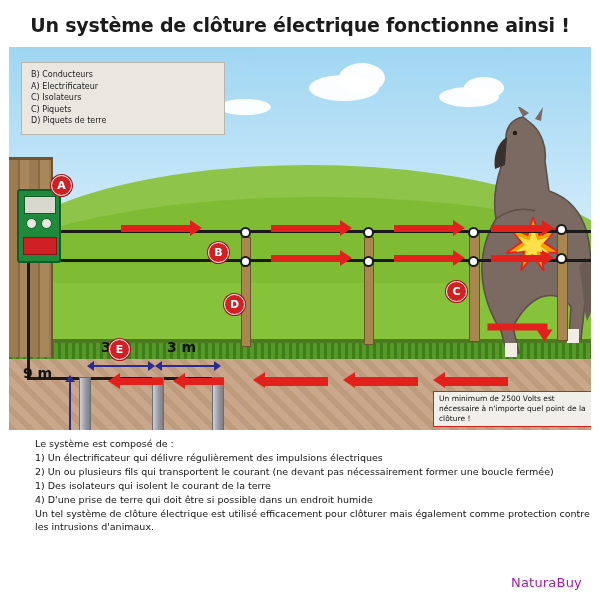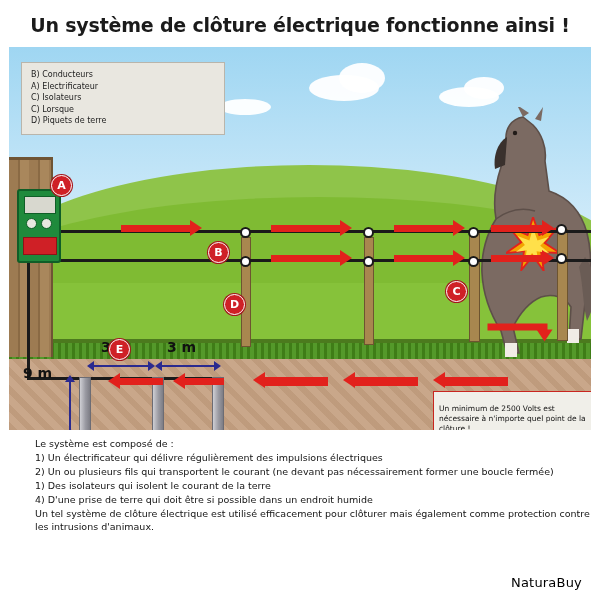--- a/index.html
+++ b/index.html
@@ -102,32 +102,32 @@
   .measv:before{content:"";position:absolute;top:-6px;left:-4px;border-left:5px solid transparent;border-right:5px solid transparent;border-bottom:7px solid #2a2a8f;}
   .measv:after{content:"";position:absolute;bottom:-6px;left:-4px;border-left:5px solid transparent;border-right:5px solid transparent;border-top:7px solid #2a2a8f;}
   .meas-label{position:absolute;font-weight:bold;font-size:14px;color:#111;}
 
   
   .spark{position:absolute;left:497px;top:170px;width:54px;height:54px;}
 
   
   .note{position:absolute;left:424px;top:344px;width:150px;
      background:#f0efe9;border:1px solid #c9251f;
-     padding:12px 5px;font-size:7.5px;line-height:10px;color:#111;}
+     padding:2px 5px;font-size:7.5px;line-height:10px;color:#111;}
 
   
   .body-text{
     position:absolute;left:35px;top:437px;width:566px;
     font-size:9.5px;line-height:13.4px;color:#141414;
   }
   .body-text p{margin:0 0 0.5px 0;}
 
   .brand{
     position:absolute;right:18px;bottom:10px;
-    font-size:13px;color:#000000;letter-spacing:0.2px;
+    font-size:13px;color:#a21caf;letter-spacing:0.2px;
   }
 </style>
 </head>
 <body>
 
 <div class="page">
 
   <div class="title">Un système de clôture électrique fonctionne ainsi !</div>
 
   <div class="scene">
@@ -223,21 +223,21 @@
     <div class="tag" style="left:42px;top:128px;">A</div>
     <div class="tag" style="left:199px;top:195px;">B</div>
     <div class="tag" style="left:437px;top:234px;">C</div>
     <div class="tag" style="left:215px;top:247px;">D</div>
     <div class="tag" style="left:100px;top:292px;">E</div>
 
     <div class="legend">
       <div>B) Conducteurs</div>
       <div>A) Electrificateur</div>
       <div>C) Isolateurs</div>
-      <div>C) Lorsque</div>
+      <div>C) Piquets</div>
       <div>D) Piquets de terre</div>
     </div>
 
     <div class="note">Un minimum de 2500 Volts est nécessaire à n'importe quel point de la clôture !</div>
 
   </div>
 
   <div class="body-text">
     <p>Le système est composé de :</p>
     <p>1) Un électrificateur qui délivre régulièrement des impulsions électriques</p>

